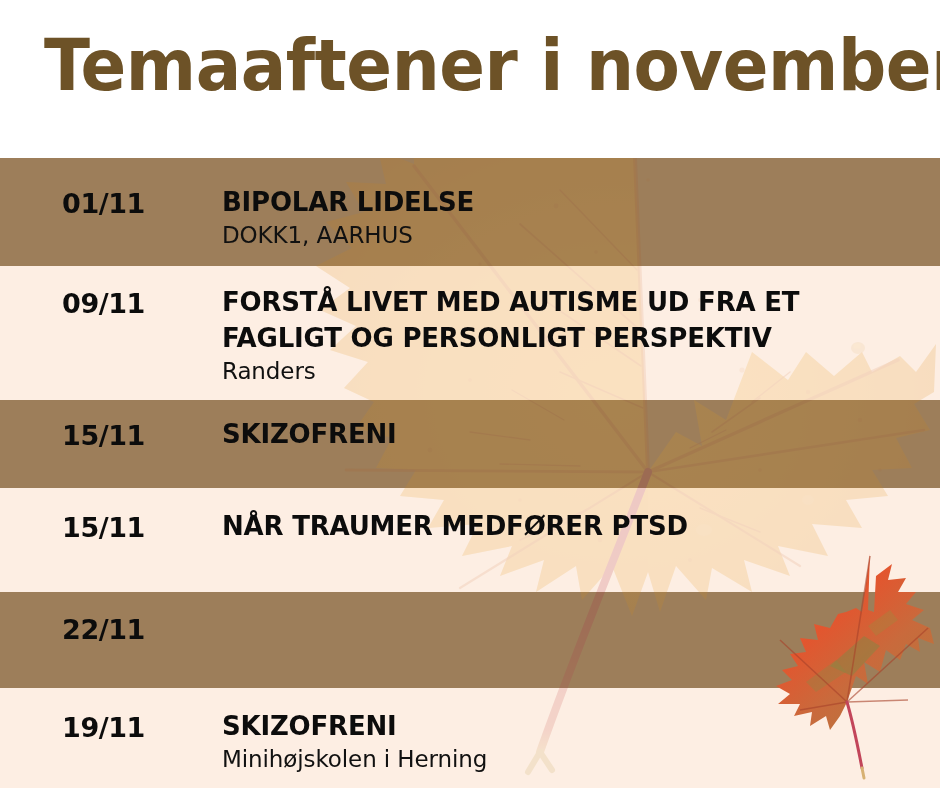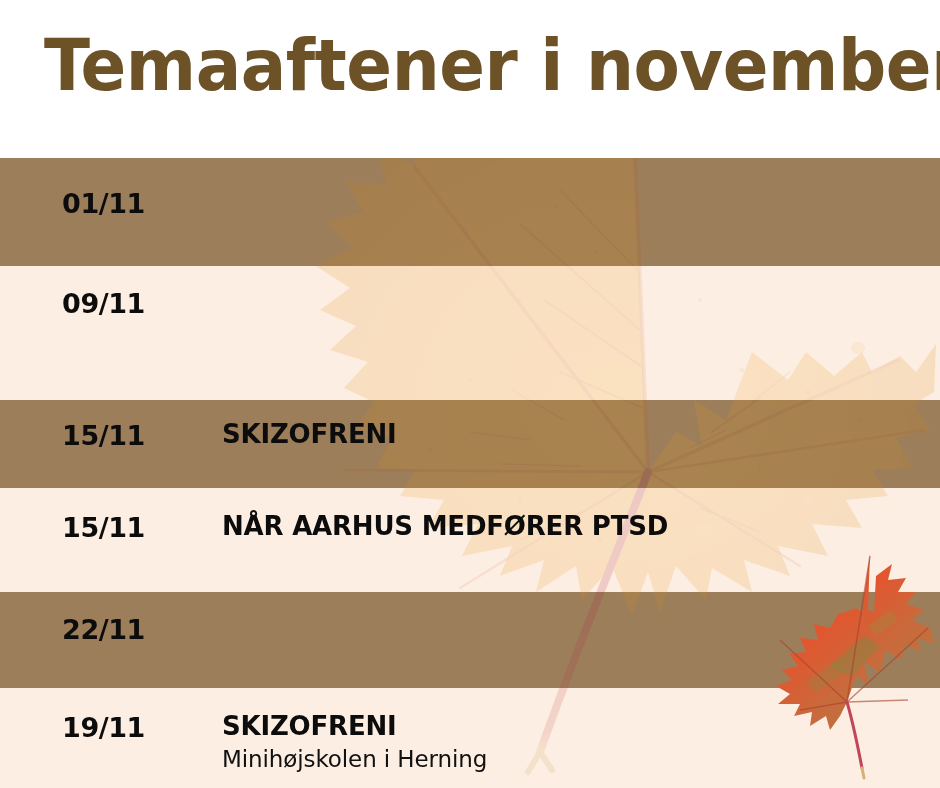--- a/index.html
+++ b/index.html
@@ -280,37 +280,46 @@
   </div>
 
   <div id="title-area">
     <div id="poster-title">Temaaftener i november</div>
   </div>
 
   <div id="rows">
 
     <div class="row" style="top:158px;height:108px">
       <div class="row-date" style="top:30px">01/11</div>
+      <div class="row-body" style="top:26px">
+        <div class="row-title">BIPOLAR LIDELSE</div>
+        <div class="row-venue">DOKK1, AARHUS</div>
+      </div>
     </div>
 
     <div class="row" style="top:266px;height:134px">
       <div class="row-date" style="top:22px">09/11</div>
+      <div class="row-body" style="top:18px">
+        <div class="row-title">FORSTÅ LIVET MED AUTISME UD FRA ET</div>
+        <div class="row-title">FAGLIGT OG PERSONLIGT PERSPEKTIV</div>
+        <div class="row-venue">Randers</div>
+      </div>
     </div>
 
     <div class="row" style="top:400px;height:88px">
       <div class="row-date" style="top:20px">15/11</div>
       <div class="row-body" style="top:16px">
         <div class="row-title">SKIZOFRENI</div>
       </div>
     </div>
 
     <div class="row" style="top:488px;height:104px">
       <div class="row-date" style="top:24px">15/11</div>
       <div class="row-body" style="top:20px">
-        <div class="row-title">NÅR AARHUS MEDFØRER PTSD</div>
+        <div class="row-title">NÅR TRAUMER MEDFØRER PTSD</div>
       </div>
     </div>
 
     <div class="row" style="top:592px;height:96px">
       <div class="row-date" style="top:22px">22/11</div>
     </div>
 
     <div class="row" style="top:688px;height:100px">
       <div class="row-date" style="top:24px">19/11</div>
       <div class="row-body" style="top:20px">

